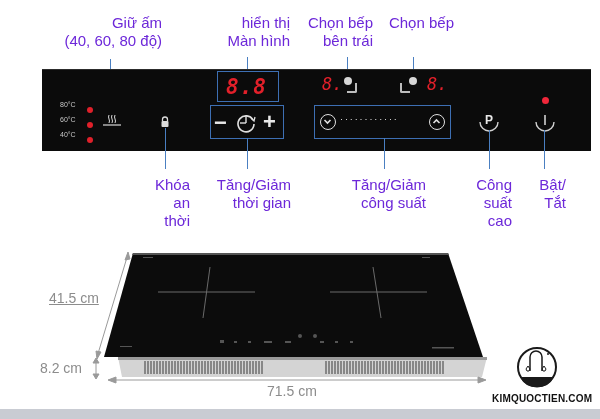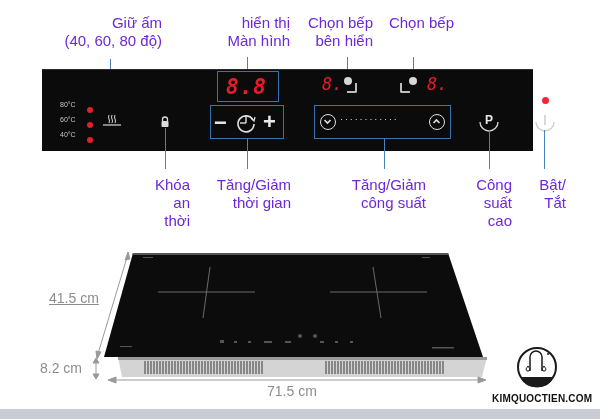--- a/index.html
+++ b/index.html
@@ -1,20 +1,20 @@
 <!DOCTYPE html>
 <html><head>
 <meta charset="utf-8">
 <style>
   * { box-sizing: border-box; margin: 0; padding: 0; }
   html, body { width: 600px; height: 419px; background: #ffffff; overflow: hidden; }
   body { position: relative; font-family: "Liberation Sans", sans-serif; color: #8a8a8a; }
   .label { position: absolute; text-align: right; font-size: 15px; line-height: 18px; color: #6d28d9; white-space: nowrap; }
   .vline { position: absolute; width: 1px; background: #4a7fc1; }
-  .panel { position: absolute; left: 42px; top: 69px; width: 491px; height: 82px; background: #0b0b0b; border-top: 1px solid #2c2c2c; }
+  .panel { position: absolute; left: 42px; top: 69px; width: 549px; height: 82px; background: #0b0b0b; border-top: 1px solid #2c2c2c; }
   .temp { position: absolute; font-size: 7px; color: #c8c8c8; font-family: "Liberation Sans", sans-serif; }
   .reddot { position: absolute; width: 6px; height: 6px; border-radius: 50%; background: #e0202a; }
   .seg { position: absolute; color: #e3202a; font-family: "DejaVu Sans Mono", monospace; font-style: italic; font-weight: bold; }
   .box { position: absolute; border: 1px solid #3d6fb3; }
   .white { color: #e8e8e8; }
   .cornerL { position: absolute; width: 10px; height: 10px; border-right: 2px solid #bdbdbd; border-bottom: 2px solid #bdbdbd; border-bottom-right-radius: 2px; }
   .cornerR { position: absolute; width: 10px; height: 10px; border-left: 2px solid #bdbdbd; border-bottom: 2px solid #bdbdbd; border-bottom-left-radius: 2px; }
   .greydot { position: absolute; width: 8px; height: 8px; border-radius: 50%; background: #d7d7d7; }
   .hob { position: absolute; }
   .dim { position: absolute; font-size: 14px; color: #8c8c8c; }
@@ -26,21 +26,21 @@
 <div class="label" style="left:62px; top:14px; width:100px;">
   <div>Giữ ấm</div>
   <div>(40, 60, 80 độ)</div>
 </div>
 <div class="label" style="left:205px; top:14px; width:85px;">
   <div>hiển thị</div>
   <div>Màn hình</div>
 </div>
 <div class="label" style="left:303px; top:14px; width:70px;">
   <div>Chọn bếp</div>
-  <div>bên hiển</div>
+  <div>bên trái</div>
 </div>
 <div class="label" style="left:382px; top:14px; width:72px;">
   <div>Chọn bếp</div>
 </div>
 
 <div class="vline" style="left:110px; top:59px; height:57px;"></div>
 <div class="vline" style="left:247px; top:57px; height:14px;"></div>
 <div class="vline" style="left:347px; top:57px; height:22px;"></div>
 <div class="vline" style="left:413px; top:57px; height:22px;"></div>
 

